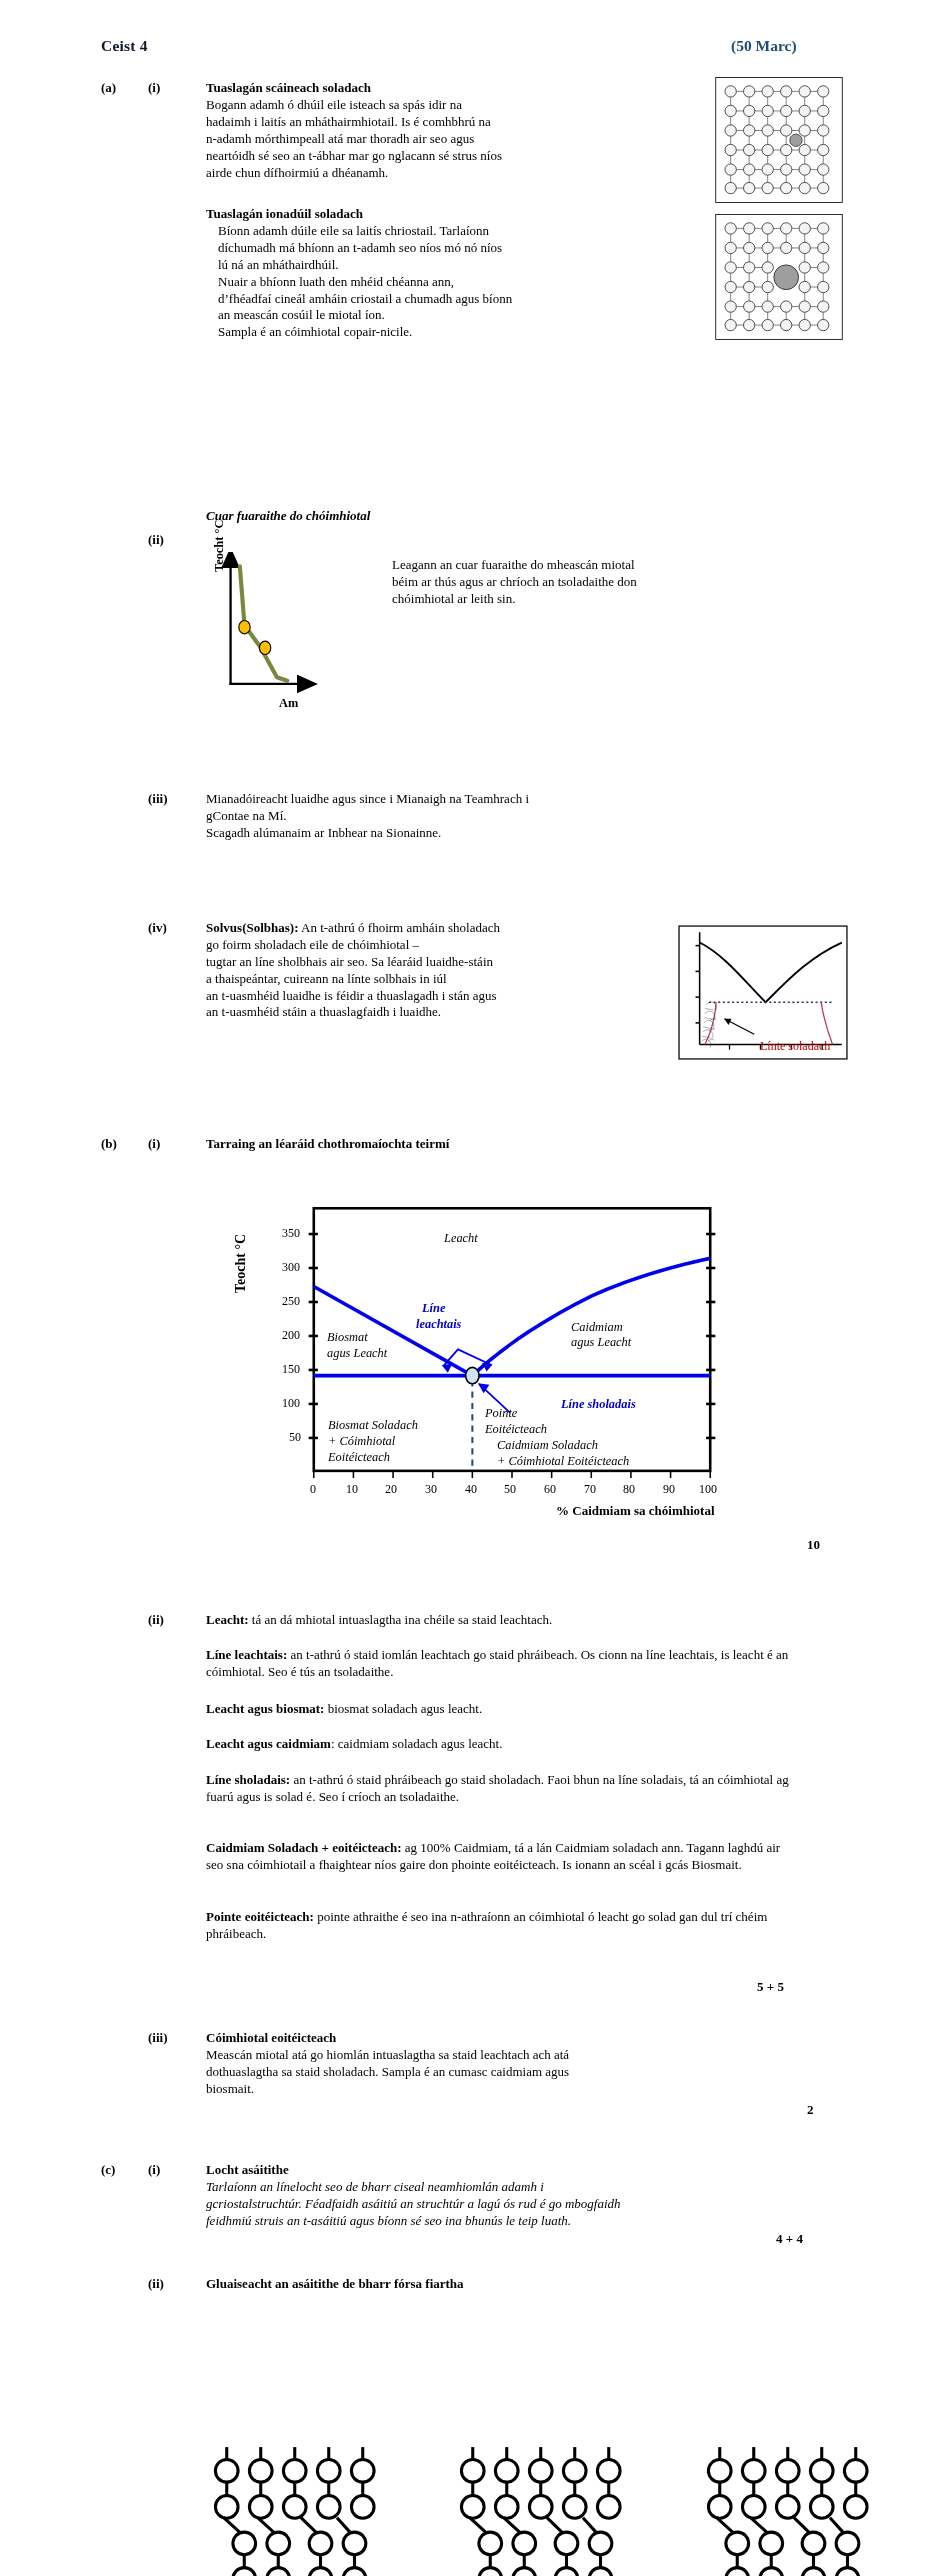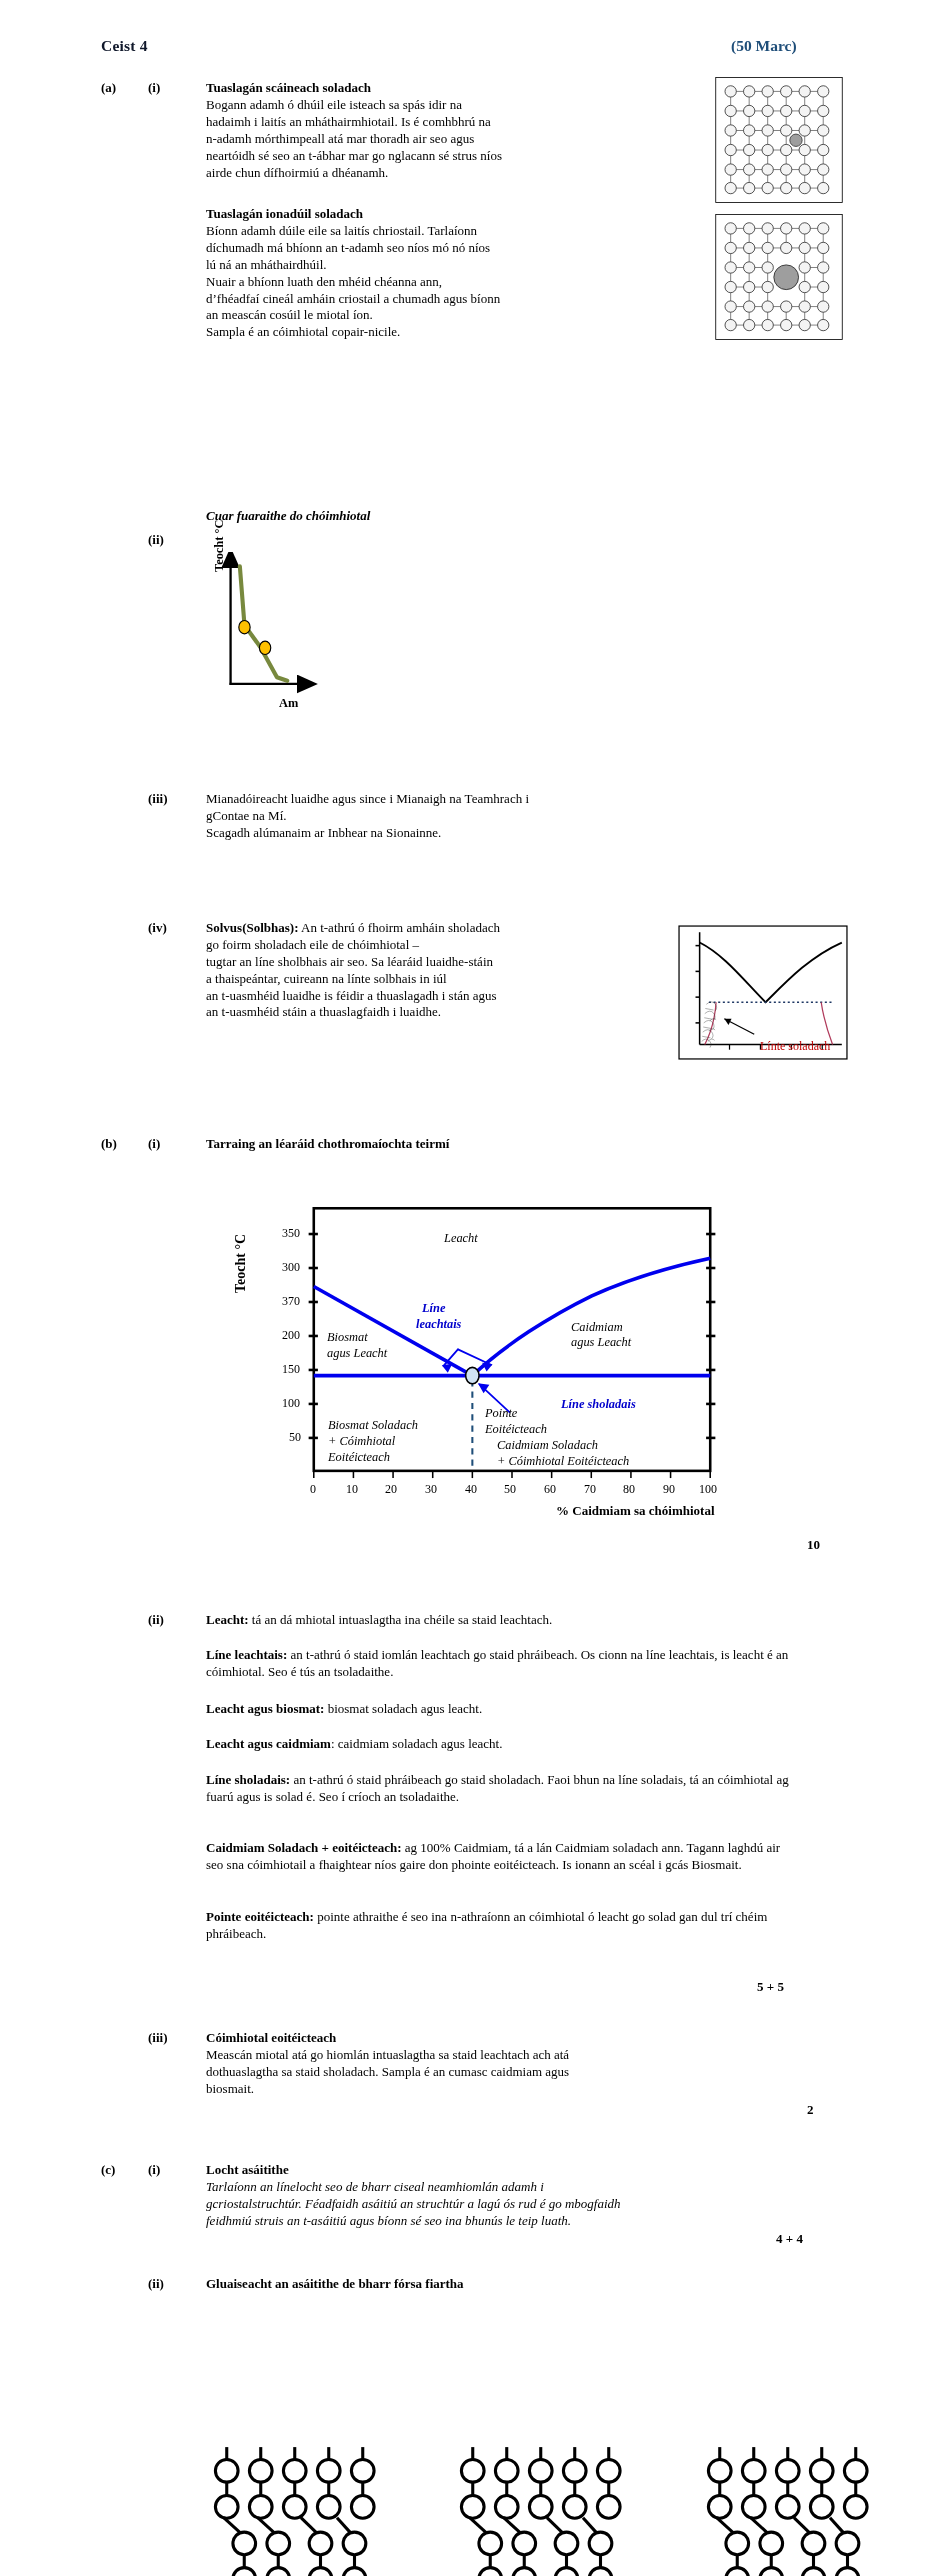--- a/index.html
+++ b/index.html
@@ -169,21 +169,21 @@
           <line x1="174" y1="191" x2="174" y2="205"></line>
           <line x1="210" y1="191" x2="210" y2="205"></line>
       </g>
 
       <circle cx="157" cy="123" r="12" fill="#9e9e9e" stroke="#333" stroke-width="1.6"></circle>
     </svg>
   </div>
 
   <div class="h" style="left:206px;top:206px;width:371px;">Tuaslagán ionadúil soladach</div>
 
-  <div class="p" style="left:206px;top:223px;width:392px;">
+  <div class="p" style="left:218px;top:223px;width:392px;">
     <span>Bíonn adamh dúile eile sa laitís chriostail. Tarlaíonn</span><br>
     <span>díchumadh má bhíonn an t-adamh seo níos mó nó níos</span><br>
     <span>lú ná an mháthairdhúil.</span><br>
     <span>Nuair a bhíonn luath den mhéid chéanna ann,</span><br>
     <span>d’fhéadfaí cineál amháin criostail a chumadh agus bíonn</span><br>
     <span>an meascán cosúil le miotal íon.</span><br>
     <span>Sampla é an cóimhiotal copair-nicile.</span>
   </div>
 
   <div class="fig" style="left:715px;top:214px;">
@@ -300,20 +300,25 @@
       <line x1="28" y1="256" x2="168" y2="256" stroke="#000" stroke-width="4.5" marker-end="url(#ah)"></line>
 
       <polyline points="48,28 57,142 88,185 120,243 140,250" fill="none" stroke="#78893E" stroke-width="8" stroke-linejoin="round" stroke-linecap="round"></polyline>
       <ellipse cx="57" cy="146" rx="11" ry="13" fill="#FFC000" stroke="#000" stroke-width="2.2"></ellipse>
       <ellipse cx="97" cy="186" rx="11" ry="13" fill="#FFC000" stroke="#000" stroke-width="2.2"></ellipse>
     </svg>
     <div style="position:absolute;left:-3.1px;top:19.6px;font-size:12.4px;font-weight:bold;transform:rotate(-90deg);transform-origin:left top;white-space:nowrap;">Teocht °C</div>
     <div style="position:absolute;left:64px;top:144px;font-size:12.4px;font-weight:bold;">Am</div>
   </div>
 
+  <div class="p" style="left:392px;top:557px;width:319px;">
+    <span>Leagann an cuar fuaraithe do mheascán miotal</span><br>
+    <span>béim ar thús agus ar chríoch an tsoladaithe don</span><br>
+    <span>chóimhiotal ar leith sin.</span>
+  </div>
 
   <div class="rn" style="left:148px;top:791px;">(iii)</div>
   <div class="p" style="left:206px;top:791px;width:464px;">
     <span>Mianadóireacht luaidhe agus since i Mianaigh na Teamhrach i</span><br>
     <span>gContae na Mí.</span><br>
     <span>Scagadh alúmanaim ar Inbhear na Sionainne.</span>
   </div>
 
   <div class="rn" style="left:148px;top:920px;">(iv)</div>
   <div class="p" style="left:206px;top:920px;width:453px;">
@@ -435,21 +440,21 @@
 
       <g stroke="#0000EE" stroke-width="3.5" fill="#0000EE">
         <path d="M500,412 L442,358" stroke-linecap="round"></path>
         <path d="M442,358 L458,360 L450,372 z"></path>
       </g>
     </svg>
 
     
     <div class="tick" style="left:30px;top:26px;">350</div>
     <div class="tick" style="left:30px;top:60px;">300</div>
-    <div class="tick" style="left:30px;top:94px;">370</div>
+    <div class="tick" style="left:30px;top:94px;">250</div>
     <div class="tick" style="left:30px;top:128px;">200</div>
     <div class="tick" style="left:30px;top:162px;">150</div>
     <div class="tick" style="left:30px;top:196px;">100</div>
     <div class="tick" style="left:37px;top:230px;">50</div>
 
     
     <div class="tick" style="left:58px;top:282px;">0</div>
     <div class="tick" style="left:94px;top:282px;">10</div>
     <div class="tick" style="left:133px;top:282px;">20</div>
     <div class="tick" style="left:173px;top:282px;">30</div>

